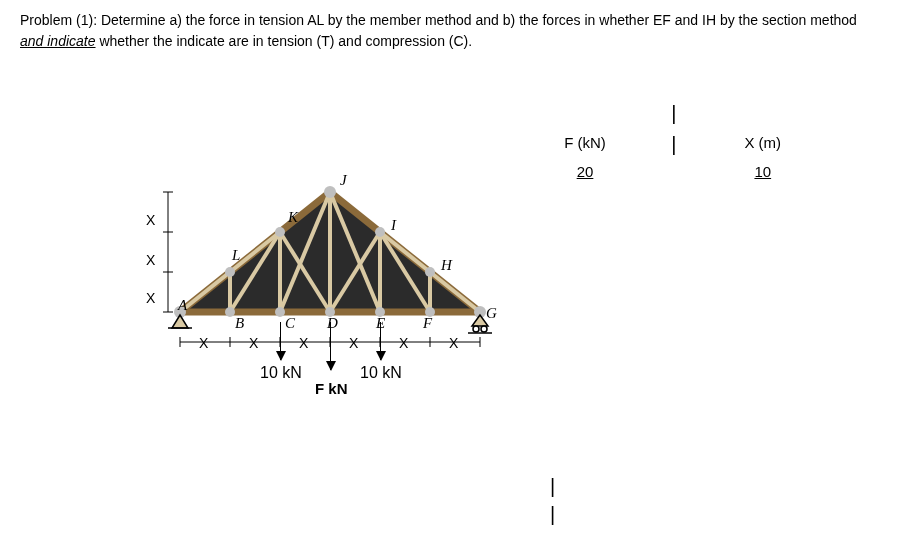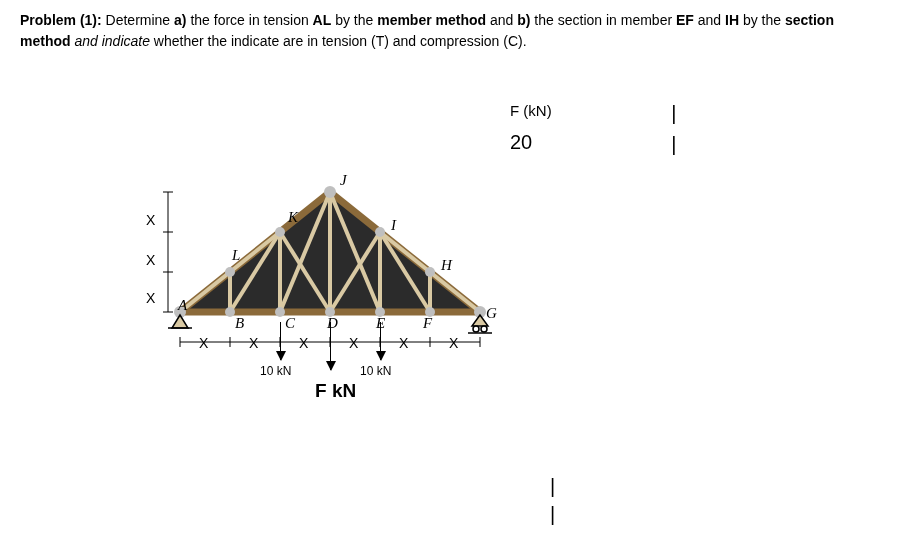--- a/index.html
+++ b/index.html
@@ -10,22 +10,22 @@
       height: 553px;
       padding: 10px 20px;
       background: #fff;
       color: #000;
       position: relative;
     }
     .problem-text {
       line-height: 1.5;
       margin-bottom: 20px;
     }
-    .problem-text b { font-weight: bold; text-align: center; }
-    .problem-text .under-italic { font-style: italic; }
+    .problem-text b { font-weight: normal; text-align: center; }
+    .problem-text .under-italic { text-decoration: underline; font-style: italic; }
     .content-area {
       position: relative;
       width: 100%;
     }
     .diagram-container {
       position: absolute;
       left: 140px;
       top: 50px;
       width: 340px;
       height: 300px;
@@ -56,55 +56,58 @@
       bottom: -1px;
       left: -5px;
       width: 0; height: 0;
       border-left: 5px solid transparent;
       border-right: 5px solid transparent;
       border-top: 10px solid #000;
     }
     .force-label {
       position: absolute;
       font-family: Arial, sans-serif;
-      font-size: 12px;
+      font-size: 16px;
       white-space: nowrap;
     }
     .force-label-big {
       position: absolute;
       font-family: Arial, sans-serif;
-      font-size: 19px;
+      font-size: 15px;
       font-weight: bold;
       white-space: nowrap;
     }
     
     .data-area {
       position: absolute;
       left: 490px;
       top: 30px;
       width: 380px;
     }
     .data-col {
       display: inline-block;
       vertical-align: top;
       width: 150px;
+      text-align: center;
+      margin-top: 32px;
     }
     .data-sep {
       display: inline-block;
       vertical-align: top;
       width: 20px;
       font-size: 20px;
       text-align: center;
     }
     .data-head {
       font-size: 15px;
       margin-bottom: 12px;
     }
     .data-val {
-      font-size: 20px;
+      font-size: 15px;
+      text-decoration: underline;
     }
     .bottom-bars {
       position: absolute;
       left: 530px;
       top: 400px;
     }
     .bar {
       font-size: 20px;
       line-height: 1.4;
     }
@@ -115,21 +118,21 @@
 <div class="problem-text">
   <b>Problem (1):</b>
   <span>Determine</span>
   <b>a)</b>
   <span>the force in tension</span>
   <b>AL</b>
   <span>by the</span>
   <b>member method</b>
   <span>and</span>
   <b>b)</b>
-  <span>the section in member</span>
+  <span>the forces in whether</span>
   <b>EF</b>
   <span>and</span>
   <b>IH</b>
   <span>by the</span>
   <b>section method</b>
   <span class="under-italic">and indicate</span>
   <span>whether the indicate are in tension (T) and compression (C).</span>
 </div>
 
 <div class="content-area">
@@ -251,20 +254,24 @@
   <div class="data-area">
     <div>
       <div class="data-col">
         <div class="data-head">F (kN)</div>
         <div class="data-val">20</div>
       </div>
       <div class="data-sep">
         <div>|</div>
         <div style="margin-top:8px;">|</div>
       </div>
+      <div class="data-col">
+        <div class="data-head">X (m)</div>
+        <div class="data-val">10</div>
+      </div>
     </div>
   </div>
 
   <div class="bottom-bars">
     <div class="bar">|</div>
     <div class="bar">|</div>
   </div>
 
 </div>
 

